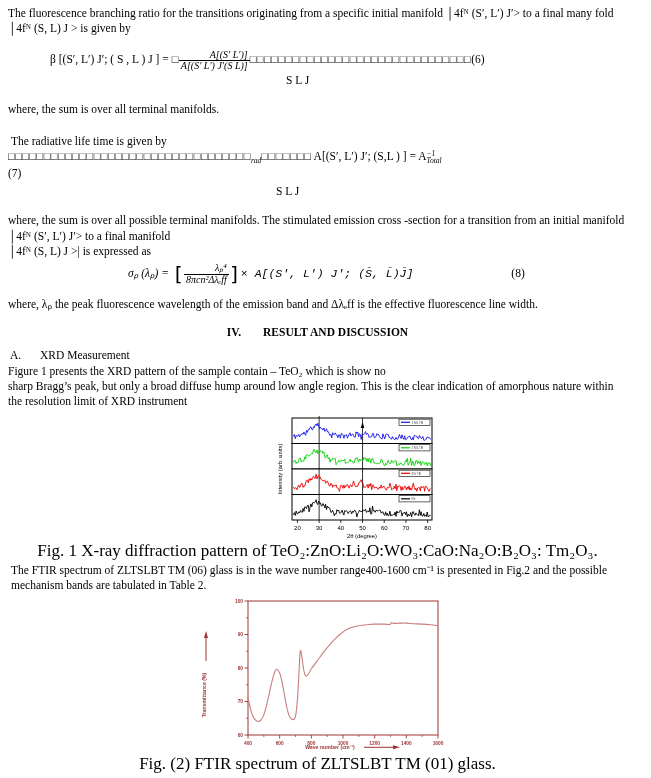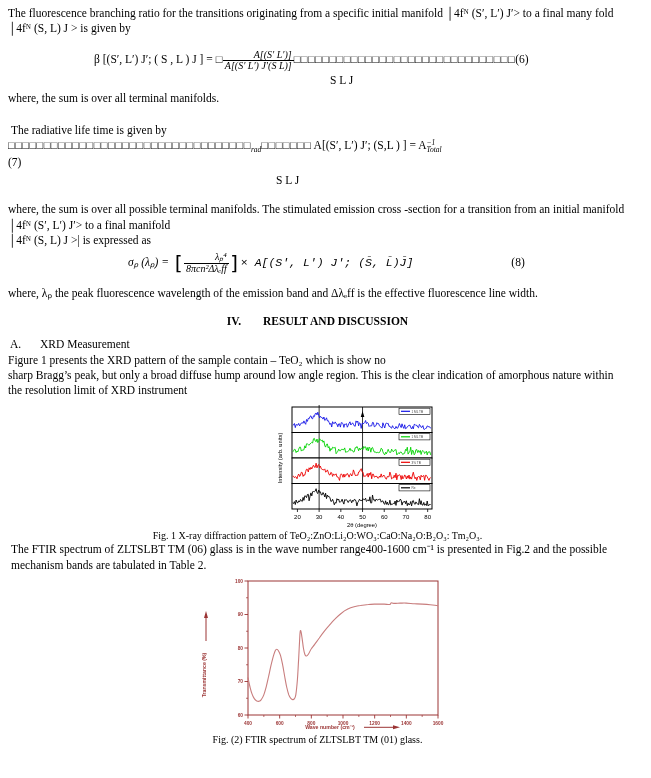--- a/index.html
+++ b/index.html
@@ -14,39 +14,39 @@
   .bigbr{font-size:20px;font-weight:400;vertical-align:middle;font-family:"DejaVu Sans Mono",monospace;line-height:1;}
   .supsub{display:inline-block;vertical-align:middle;text-align:left;font-size:7.5px;line-height:1.05;font-style:italic;}
   .supsub .s1{display:block;}
   .supsub .s2{display:block;}
   .sub-sm{font-size:7.5px;vertical-align:sub;font-style:italic;}
   .slj{font-size:11.5px;}
   .heading{font-weight:bold;text-align:center;margin-top:12px;}
   .heading .hnum{margin-right:22px;}
   .sec-label{margin-top:8px;}
   .sec-label .snum{display:inline-block;width:30px;padding-left:2px;}
-  .caption{text-align:center;font-size:10px;}
+  .caption{text-align:center;font-size:17px;}
   figure{margin:0;}
   svg text{font-family:"Liberation Sans",sans-serif;}
 </style>
 </head>
 <body>
 
 <div class="page">
 
   <p class="para">The fluorescence branching ratio for the transitions originating from a specific initial manifold │4fᴺ (S′, L′) J′&gt; to a final many fold │4fᴺ (S, L) J &gt; is given by</p>
 
-  <div style="margin-top:13px;margin-left:86px;">
+  <div style="margin-top:13px;margin-left:42px;">
     <span class="eq-line">
       <span>β [(S′, L′) J′; ( S , L ) J ] = </span><span class="boxes">□</span><span class="frac"><span class="num">A[(S′ L′)]</span><span class="den">A[(S′ L′) J′(S̄ L̄)]</span></span><span class="boxes">□□□□□□□□□□□□□□□□□□□□□□□□□□□□□□□</span><span>(6)</span>
     </span>
     <div class="slj" style="margin-left:236px;margin-top:1px;">S L J</div>
   </div>
 
-  <p class="para" style="margin-top:3px;">where, the sum is over all terminal manifolds.</p>
+  <p class="para" style="margin-top:14px;">where, the sum is over all terminal manifolds.</p>
 
   <p class="para" style="margin-top:16px;padding-left:3px;">The radiative life time is given by</p>
 
   <div>
     <div class="eq-line">
       <span class="boxes">□□□□□□□□□□□□□□□□□□□□□□□□□□□□□□□□□□</span><span class="sub-sm">rad</span><span class="boxes">□</span><span class="boxes">□□□□□□</span><span> A[(S′, L′) J′; (S,L ) ]  = A</span><span class="supsub"><span class="s1">−1</span><span class="s2">Total</span></span>
     </div>
     <div>(7)</div>
     <div class="slj" style="margin-left:268px;margin-top:2px;">S L J</div>
   </div>

